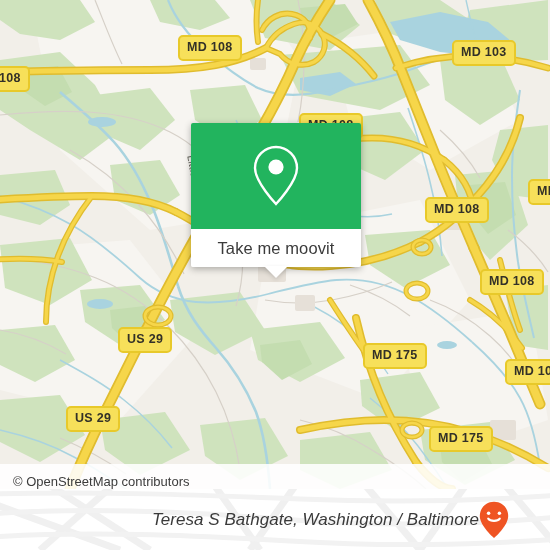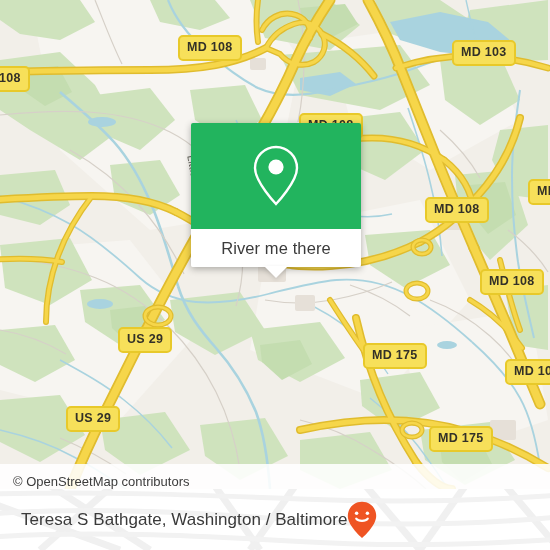--- a/index.html
+++ b/index.html
@@ -149,23 +149,24 @@
     width: 550px; height: 61px;
     opacity: 1;
     pointer-events: none;
   }
   #footer-inner {
     position: absolute;
     left: 0; top: 0;
     width: 531px; height: 61px;
     display: flex;
     align-items: center;
-    justify-content: flex-start;
+    justify-content: flex-end;
     box-sizing: border-box;
     padding: 0 22px 0 21px;
+    font-style: italic;
   }
   #footer-title {
     font-family: "Liberation Sans", sans-serif;
     font-size: 17px;
     color: #3a3a3a;
     letter-spacing: 0.05px;
     white-space: nowrap;
   }
   #brand {
     display: flex;
@@ -417,21 +418,21 @@
     <div id="popup-card">
       <div id="popup-green">
         <span id="popup-pin-icon">
           <svg width="52" height="64" viewBox="0 0 52 64" xmlns="http://www.w3.org/2000/svg">
             <path d="M26 3 C14.4 3 5 12.4 5 24 C5 38 26 60 26 60 C26 60 47 38 47 24 C47 12.4 37.6 3 26 3 Z" fill="none" stroke="#ffffff" stroke-width="2.4"></path>
             <circle cx="26" cy="23" r="7.6" fill="#ffffff"></circle>
           </svg>
         </span>
       </div>
       <div id="popup-button">
-        <span id="popup-button-label">River me there</span>
+        <span id="popup-button-label">Take me moovit</span>
       </div>
       <div id="popup-tail"></div>
     </div>
 
     <div id="attribution">
       <span id="attribution-text">© OpenStreetMap contributors</span>
     </div>
   </div>
 
   <div id="footer">

